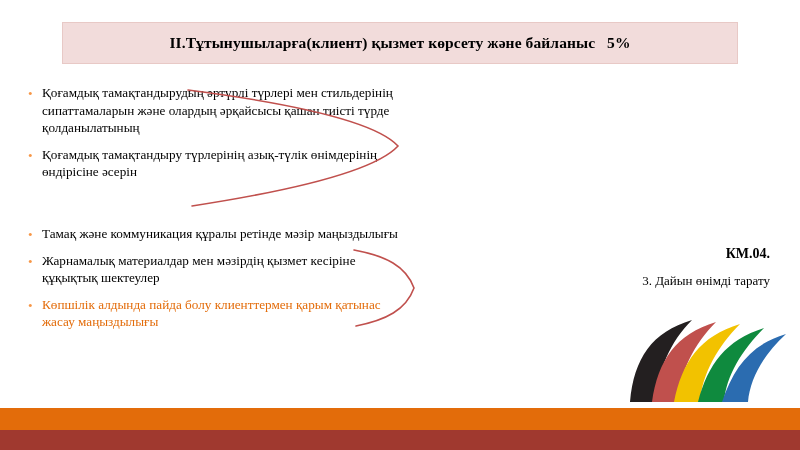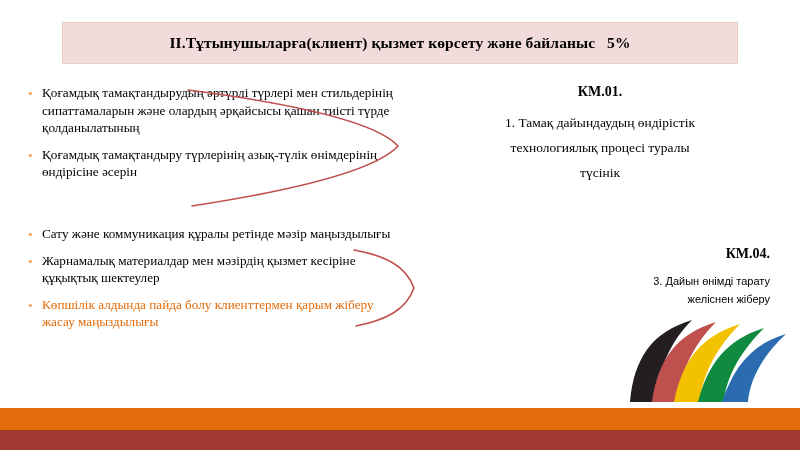--- a/index.html
+++ b/index.html
@@ -101,22 +101,22 @@
   }
 
   .right-col-2 {
     position: absolute;
     left: 430px;
     top: 246px;
     width: 340px;
     text-align: right;
   }
   .km-body-2 {
-    font-family: Liberation Sans, sans-serif;
-    font-size: 11px;
+    font-family: Liberation Serif, serif;
+    font-size: 13px;
     line-height: 18px;
     color: #000000;
   }
 
   
   .brace {
     position: absolute;
     pointer-events: none;
   }
   .brace-1 { left: 186px; top: 88px; }
@@ -175,57 +175,50 @@
       </div>
       <div class="bullet-row">
         <span class="bullet-dot">•</span>
         <span class="bullet-text">Қоғамдық тамақтандыру түрлерінің азық-түлік өнімдерінің өндірісіне  әсерін</span>
       </div>
     </div>
 
     <div class="bullet-group group-2">
       <div class="bullet-row">
         <span class="bullet-dot">•</span>
-        <span class="bullet-text">Сату және коммуникация құралы ретінде мәзір маңыздылығы</span>
+        <span class="bullet-text">Тамақ және коммуникация құралы ретінде мәзір маңыздылығы</span>
       </div>
       <div class="bullet-row">
         <span class="bullet-dot">•</span>
         <span class="bullet-text">Жарнамалық материалдар мен мәзірдің қызмет кесіріне құқықтық шектеулер</span>
       </div>
       <div class="bullet-row">
         <span class="bullet-dot">•</span>
-        <span class="bullet-text orange">Көпшілік алдында пайда болу клиенттермен қарым жіберу жасау маңыздылығы</span>
+        <span class="bullet-text orange">Көпшілік алдында пайда болу клиенттермен қарым қатынас жасау маңыздылығы</span>
       </div>
     </div>
 
   </div>
 
   <div class="brace brace-1">
     <svg width="236" height="122" viewBox="0 0 236 122" fill="none" xmlns="http://www.w3.org/2000/svg">
       <path d="M2 2 C 110 16, 190 34, 212 58 C 190 82, 110 102, 6 118" stroke="#c0504d" stroke-width="1.6" fill="none" stroke-linecap="round"></path>
     </svg>
   </div>
 
   <div class="brace brace-2">
     <svg width="70" height="82" viewBox="0 0 70 82" fill="none" xmlns="http://www.w3.org/2000/svg">
       <path d="M2 2 C 34 8, 54 18, 62 40 C 54 62, 34 72, 4 78" stroke="#c0504d" stroke-width="1.6" fill="none" stroke-linecap="round"></path>
     </svg>
   </div>
 
-  <div class="right-col-1">
-    <div class="km-label">КМ.01.</div>
-    <div class="km-body">1. Тамақ дайындаудың өндірістік</div>
-    <div class="km-body">технологиялық процесі туралы</div>
-    <div class="km-body">түсінік</div>
-  </div>
 
   <div class="right-col-2">
     <div class="km-label">КМ.04.</div>
     <div class="km-body-2">3. Дайын өнімді тарату</div>
-    <div class="km-body-2">желіснен жіберу</div>
   </div>
 
   <div class="ribbon">
     <svg width="190" height="110" viewBox="0 0 190 110" xmlns="http://www.w3.org/2000/svg">
       <path d="M30 104 C 34 60, 52 34, 92 22 C 70 44, 58 72, 56 104 Z" fill="#231f20"></path>
       <path d="M52 104 C 58 62, 76 36, 116 24 C 94 46, 80 74, 78 104 Z" fill="#c0504d"></path>
       <path d="M74 104 C 82 64, 100 38, 140 26 C 118 48, 102 76, 100 104 Z" fill="#f2c200"></path>
       <path d="M98 104 C 108 66, 126 42, 164 30 C 142 52, 126 78, 124 104 Z" fill="#0f8a3e"></path>
       <path d="M122 104 C 134 68, 152 46, 186 36 C 164 56, 150 80, 148 104 Z" fill="#2b6cb0"></path>
     </svg>

